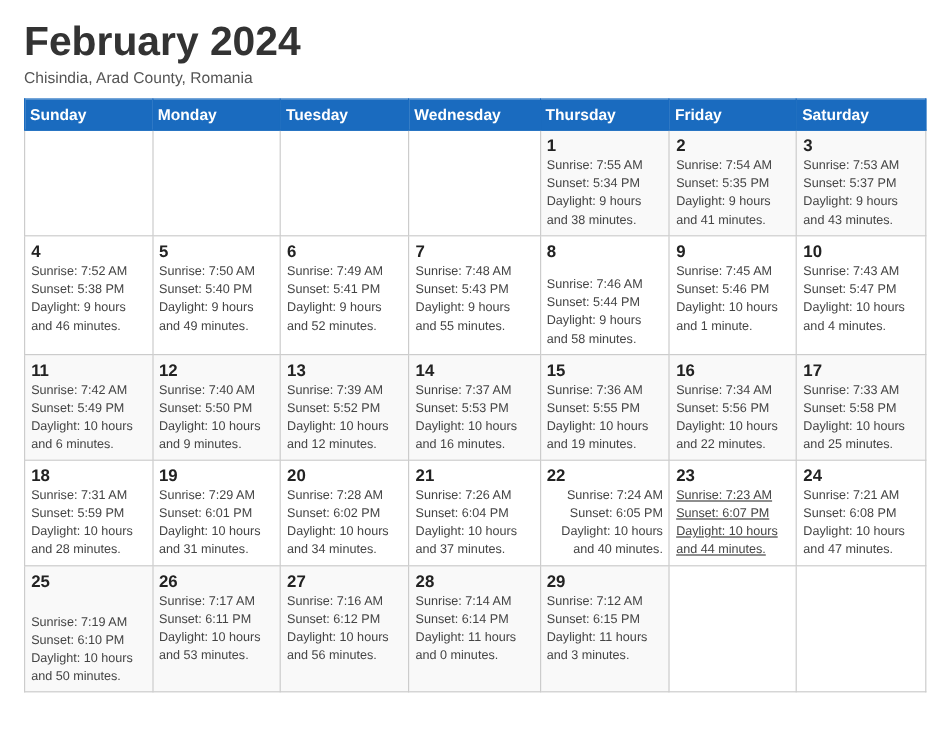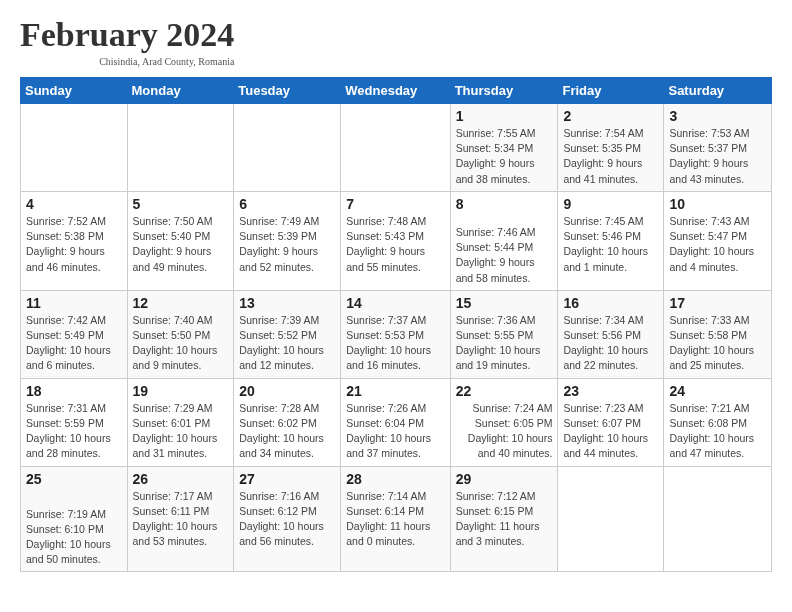--- a/index.html
+++ b/index.html
@@ -27,30 +27,29 @@
       border-left: 14px solid transparent;
       border-bottom: 18px solid #1a6bbf;
       display: inline-block;
       margin-left: 2px;
     }
     .logo-row {
       display: flex;
       align-items: center;
     }
     .title-area {
-      text-align: right;
-      font-family: Liberation Serif, serif;
+      text-align: left;
     }
     .main-title {
       font-size: 34px;
       font-weight: bold;
       color: #333;
     }
     .subtitle {
-      font-size: 10px;
+      font-size: 13px;
       color: #555;
       margin-top: 2px;
     }
     table {
       width: 100%;
       border-collapse: collapse;
       font-size: 11px;
     }
     thead tr th {
       background: #1a6bbf;
@@ -145,21 +144,21 @@
         <td>
           <span class="day-num">5</span>
           <div class="day-info" style="white-space: pre-line;">Sunrise: 7:50 AM
 Sunset: 5:40 PM
 Daylight: 9 hours
 and 49 minutes.</div>
         </td>
         <td>
           <span class="day-num">6</span>
           <div class="day-info" style="white-space: pre-line;">Sunrise: 7:49 AM
-Sunset: 5:39 PM
+Sunset: 5:41 PM
 Daylight: 9 hours
 and 52 minutes.</div>
         </td>
         <td>
           <span class="day-num">7</span>
           <div class="day-info" style="white-space: pre-line;">Sunrise: 7:48 AM
 Sunset: 5:43 PM
 Daylight: 9 hours
 and 55 minutes.</div>
         </td>
@@ -267,21 +266,21 @@
         </td>
         <td>
           <span class="day-num">22</span>
           <div class="day-info" style="white-space: pre-line; text-align: right;">Sunrise: 7:24 AM
 Sunset: 6:05 PM
 Daylight: 10 hours
 and 40 minutes.</div>
         </td>
         <td>
           <span class="day-num">23</span>
-          <div class="day-info" style="white-space: pre-line;">Sunrise: 7:23 AM
+          <div class="day-info" style="white-space: pre-line; text-decoration: underline;">Sunrise: 7:23 AM
 Sunset: 6:07 PM
 Daylight: 10 hours
 and 44 minutes.</div>
         </td>
         <td>
           <span class="day-num">24</span>
           <div class="day-info" style="white-space: pre-line;">Sunrise: 7:21 AM
 Sunset: 6:08 PM
 Daylight: 10 hours
 and 47 minutes.</div>

